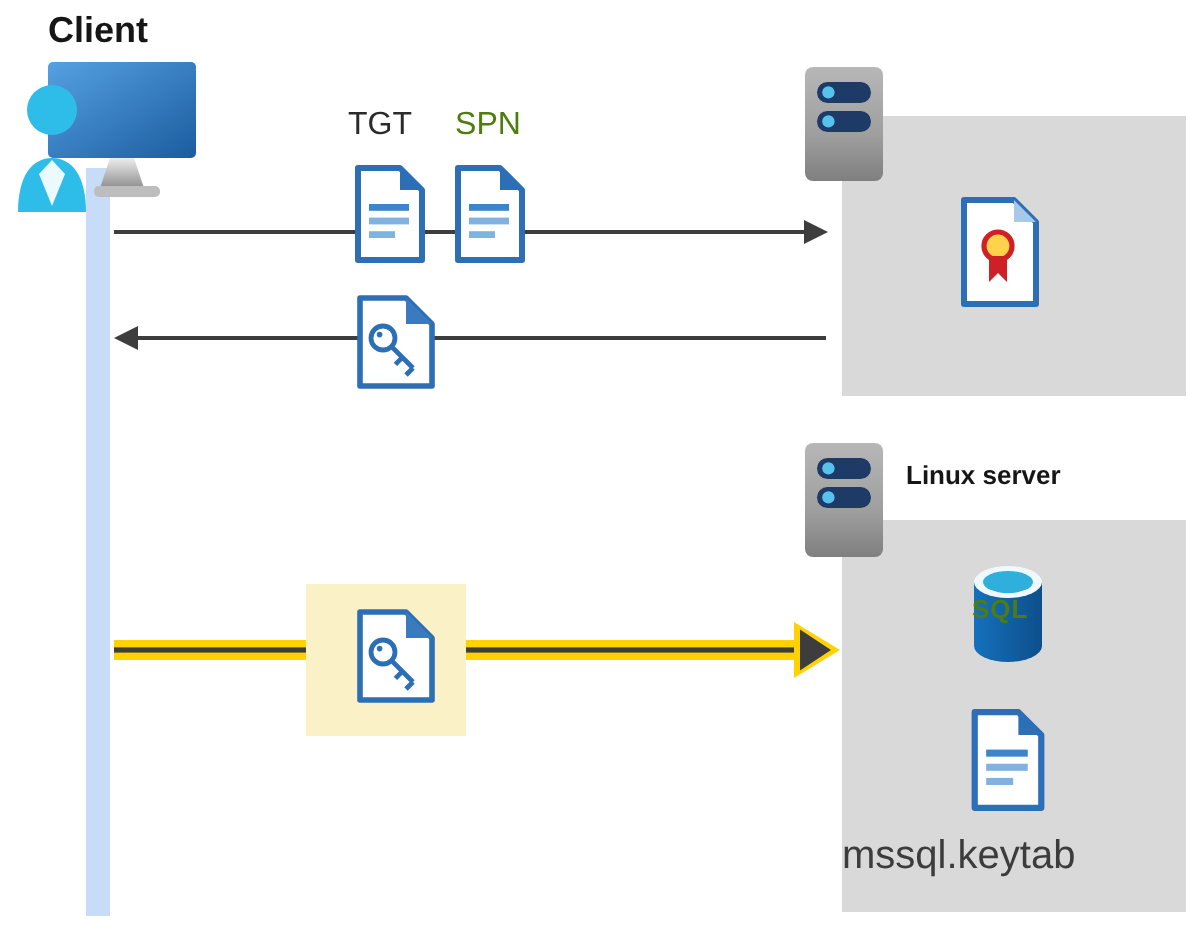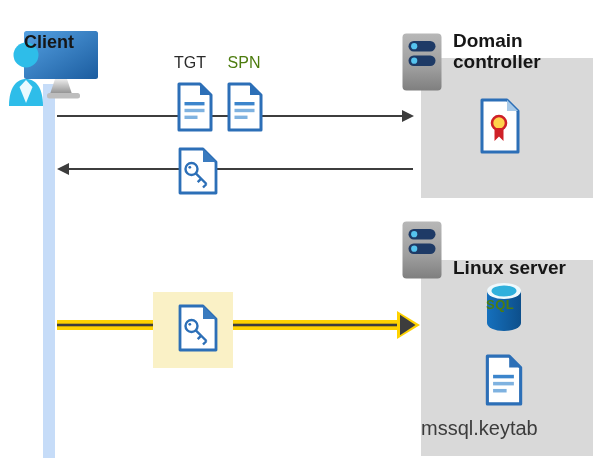--- a/index.html
+++ b/index.html
@@ -2,36 +2,36 @@
 <html><head>
 <meta charset="utf-8">
 <style>
   html,body{margin:0;padding:0;background:#ffffff;}
   .canvas{
     position:relative;width:600px;height:468px;background:#ffffff;overflow:hidden;
     font-family:"Liberation Sans","DejaVu Sans",sans-serif;
   }
   .abs{position:absolute;}
   .panel{background:#d9d9d9;z-index:0;}
-  .label-bold{font-weight:bold;color:#161616;margin-top:27px;}
+  .label-bold{font-weight:bold;color:#161616;}
   .icon{position:absolute;z-index:3;display:block;}
   #client-label{left:24px;top:5px;font-size:18px;z-index:4;}
   #client-icon{left:8px;top:28px;width:100px;height:80px;}
   #client-line{left:43px;top:84px;width:12px;height:374px;background:#c6dcf8;z-index:0;}
   #tgt-label{left:174px;top:54px;width:40px;text-align:left;font-size:16px;color:#2b2b2b;z-index:4;}
   #spn-label{left:224px;top:54px;width:40px;text-align:center;font-size:16px;color:#4d7c0f;z-index:4;}
   #tgt-doc{left:177px;top:82px;width:36px;height:50px;}
   #spn-doc{left:227px;top:82px;width:36px;height:50px;}
   #keydoc-response{left:178px;top:147px;width:40px;height:48px;}
   #dc-panel{left:421px;top:58px;width:172px;height:140px;}
   #dc-label{left:453px;top:3px;width:122px;font-size:19px;line-height:21px;z-index:4;}
   #dc-server{left:402px;top:33px;width:40px;height:58px;}
   #cert-icon{left:480px;top:98px;width:40px;height:56px;}
   #ls-panel{left:421px;top:260px;width:172px;height:196px;}
-  #ls-label{left:453px;top:230px;font-size:19px;white-space:nowrap;z-index:4;}
+  #ls-label{left:453px;top:230px;font-size:13px;white-space:nowrap;z-index:4;}
   #ls-server{left:402px;top:221px;width:40px;height:58px;}
   #sql-icon{left:486px;top:282px;width:36px;height:50px;}
   #sql-text{left:486px;top:297px;width:36px;text-align:left;font-size:13px;font-weight:bold;color:#4d7c0f;z-index:4;letter-spacing:0.5px;}
   #highlight-box{left:153px;top:292px;width:80px;height:76px;background:#faf1c6;z-index:2;}
   #keydoc-auth{left:178px;top:304px;width:40px;height:48px;}
   #keytab-doc{left:485px;top:354px;width:38px;height:52px;}
   #keytab-label{left:421px;top:417px;width:172px;text-align:left;font-size:20px;color:#3c3c3c;z-index:4;}
   #arrow-layer{left:0;top:0;width:600px;height:468px;z-index:1;pointer-events:none;}
 </style>
 </head>
@@ -143,21 +143,20 @@
   <svg class="icon" id="spn-doc">
       <use href="#sym-doc"></use>
     </svg>
   <svg class="icon" id="keydoc-response">
       <use href="#sym-keydoc"></use>
     </svg>
   <svg class="icon" id="keydoc-auth">
       <use href="#sym-keydoc"></use>
     </svg>
 
-  <div class="abs label-bold" id="dc-label">Domain controller</div>
   <svg class="icon" id="dc-server">
       <use href="#sym-server"></use>
     </svg>
   <svg class="icon" id="cert-icon">
       <use href="#sym-cert"></use>
     </svg>
 
   <div class="abs label-bold" id="ls-label">Linux server</div>
   <svg class="icon" id="ls-server">
       <use href="#sym-server"></use>

